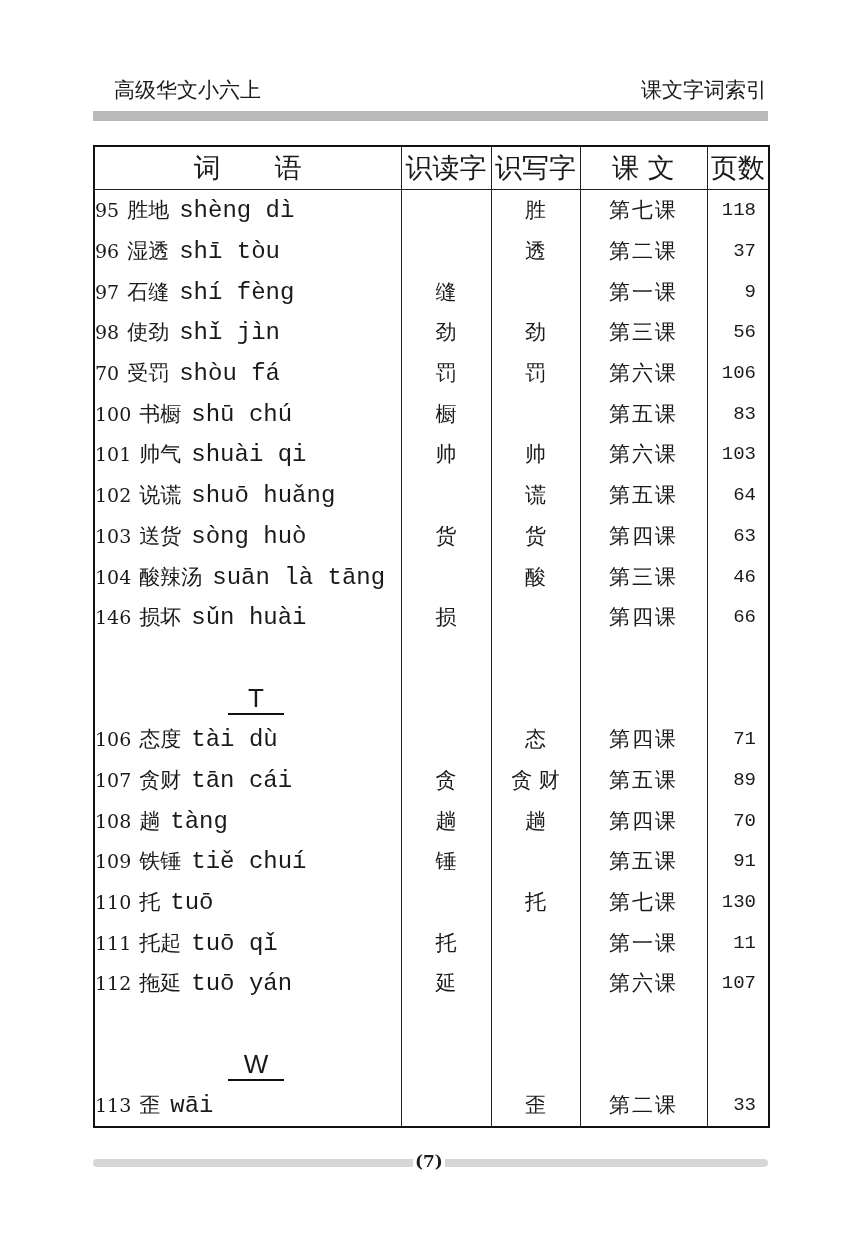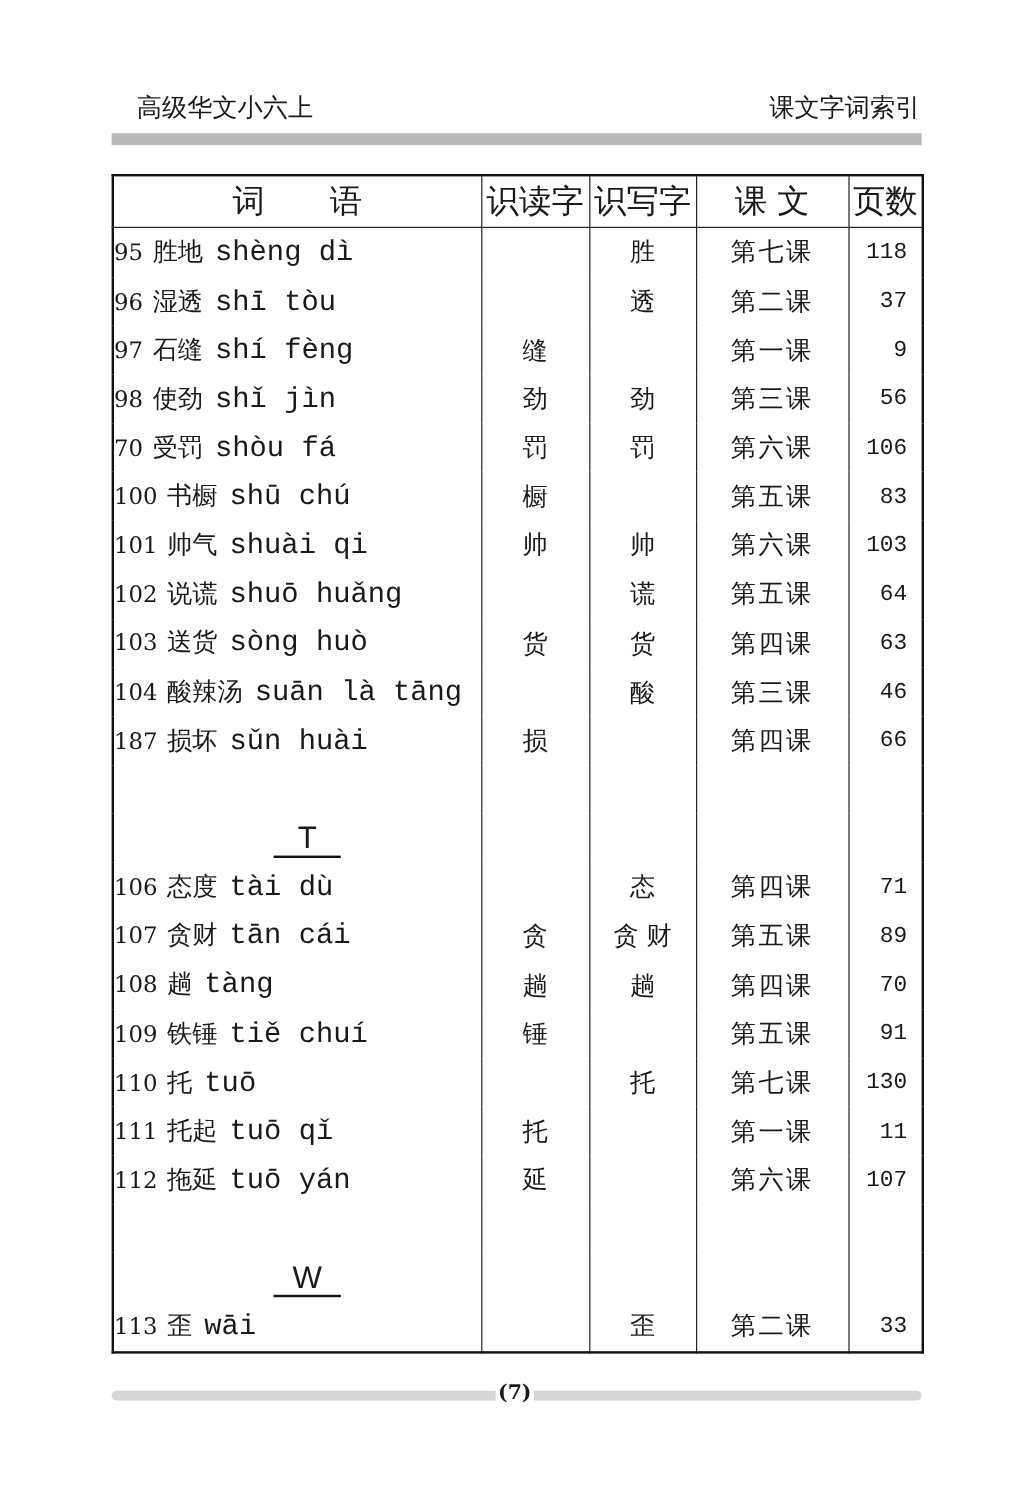--- a/index.html
+++ b/index.html
@@ -129,21 +129,21 @@
         <td class="page">63</td>
       </tr>
       <tr>
         <td class="word"><span class="num">104</span><span class="hz">酸辣汤</span><span class="py">suān là tāng</span></td>
         <td class="ctr"></td>
         <td class="ctr">酸</td>
         <td class="lesson">第三课</td>
         <td class="page">46</td>
       </tr>
       <tr>
-        <td class="word"><span class="num">187</span><span class="hz">损坏</span><span class="py">sǔn huài</span></td>
+        <td class="word"><span class="num">146</span><span class="hz">损坏</span><span class="py">sǔn huài</span></td>
         <td class="ctr">损</td>
         <td class="ctr"></td>
         <td class="lesson">第四课</td>
         <td class="page">66</td>
       </tr>
       <tr>
         <td></td>
         <td></td>
         <td></td>
         <td></td>

